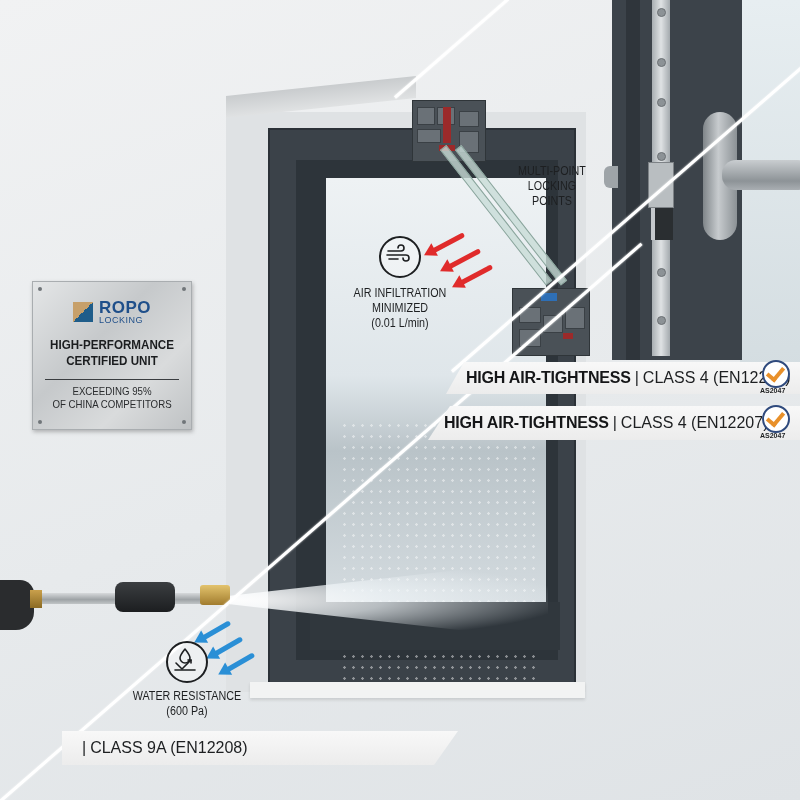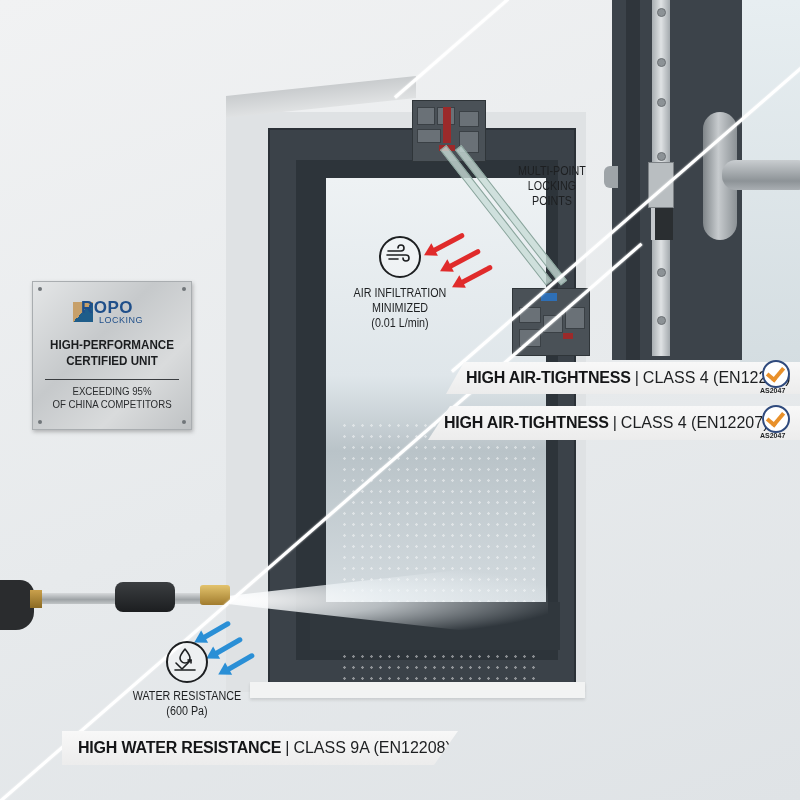--- a/index.html
+++ b/index.html
@@ -28,21 +28,21 @@
   
   .profile{position:absolute;background:#4a5157;border:1px solid #2f3539;}
   .profile .cell{position:absolute;background:#6a7177;border:1px solid #3a4045;}
   .gasket{position:absolute;background:#9b2a2a;}
   
   .diag{position:absolute;height:3px;background:#ffffff;transform-origin:left center;box-shadow:0 0 2px rgba(255,255,255,0.9);}
   
   .sign{position:absolute;left:32px;top:281px;width:158px;height:147px;background:linear-gradient(135deg,#e4e6e7 0%,#c6c9cb 40%,#d9dbdc 70%,#bfc2c4 100%);border:1px solid #a9adb0;box-shadow:1px 2px 4px rgba(0,0,0,0.25);}
   .sign .dot{position:absolute;width:4px;height:4px;border-radius:50%;background:#707579;}
   .logo-mark{position:absolute;left:40px;top:20px;width:20px;height:20px;background:linear-gradient(135deg,#c7a06a 50%,#1f5d8a 50%);}
-  .brand{position:absolute;left:48px;top:16px;font-weight:bold;font-size:17px;color:#1f4f8a;letter-spacing:0.5px;}
+  .brand{position:absolute;left:66px;top:16px;font-weight:bold;font-size:17px;color:#1f4f8a;letter-spacing:0.5px;}
   .brand-sub{position:absolute;left:66px;top:33px;font-size:9px;color:#1f4f8a;letter-spacing:0.5px;}
   .sign-title{position:absolute;left:0;right:0;top:55px;text-align:center;font-weight:bold;font-size:13.5px;line-height:16px;color:#1b1d1f;transform:scaleX(0.86);}
   .sign-rule{position:absolute;left:12px;right:12px;top:97px;height:1px;background:#3a3d40;}
   .sign-sub{position:absolute;left:0;right:0;top:103px;text-align:center;font-size:11px;line-height:13px;color:#2a2c2e;transform:scaleX(0.88);}
   
   .callout{position:absolute;text-align:center;color:#1d1f21;font-size:12.5px;line-height:15px;transform:scaleX(0.86);}
   .icon-circle{position:absolute;border:2px solid #1d1f21;border-radius:50%;background:rgba(255,255,255,0.35);}
   .arrow{position:absolute;height:5px;border-radius:3px;transform-origin:right center;}
   .arrow::after{content:"";position:absolute;left:-9px;top:-5px;border-right:12px solid currentColor;border-top:7.5px solid transparent;border-bottom:7.5px solid transparent;}
   
@@ -195,16 +195,15 @@
 
 <div class="banner" style="left:428px;top:406px;width:372px;height:34px;clip-path:polygon(22px 0,100% 0,100% 100%,0 100%);padding-left:16px;box-sizing:border-box;">
   <span class="b-bold">HIGH AIR-TIGHTNESS</span>
   <span class="b-reg">|</span>
   <span class="b-reg">CLASS 4 (EN12207)</span>
 </div>
 <div class="cert" style="left:762px;top:405px;"></div>
 <div class="cert-label" style="left:760px;top:432px;">AS2047</div>
 
 <div class="banner" style="left:62px;top:731px;width:396px;height:34px;clip-path:polygon(0 0,100% 0,calc(100% - 24px) 100%,0 100%);padding-left:16px;box-sizing:border-box;">
-  <span class="b-bold">HIGH WATER RESISTANCE</span>
   <span class="b-reg">|</span>
   <span class="b-reg">CLASS 9A (EN12208)</span>
 </div>
 
 </body></html>

